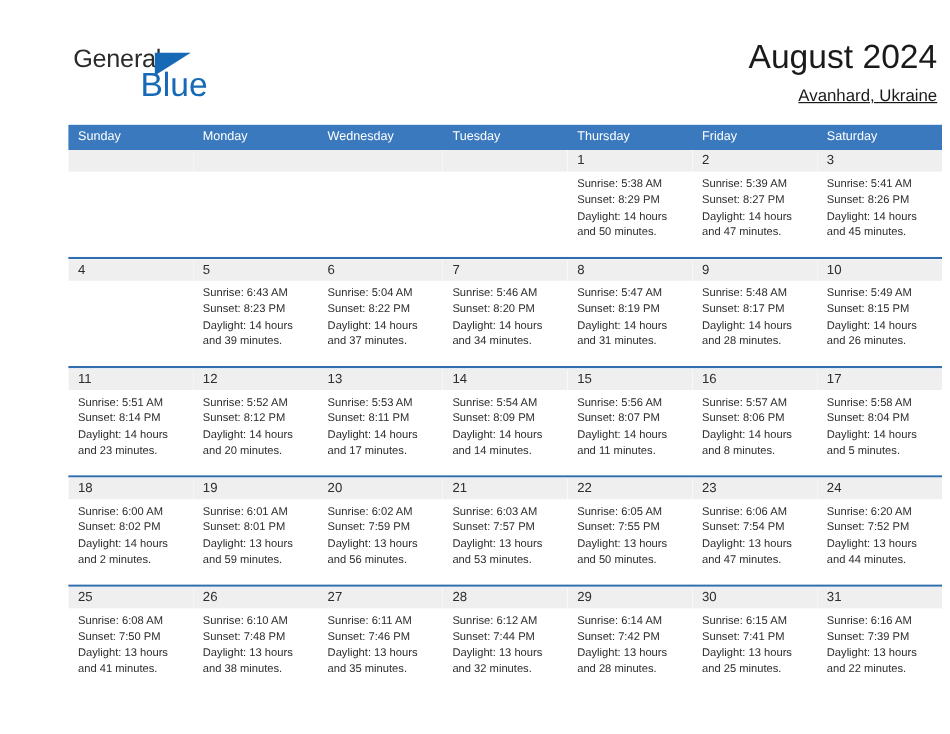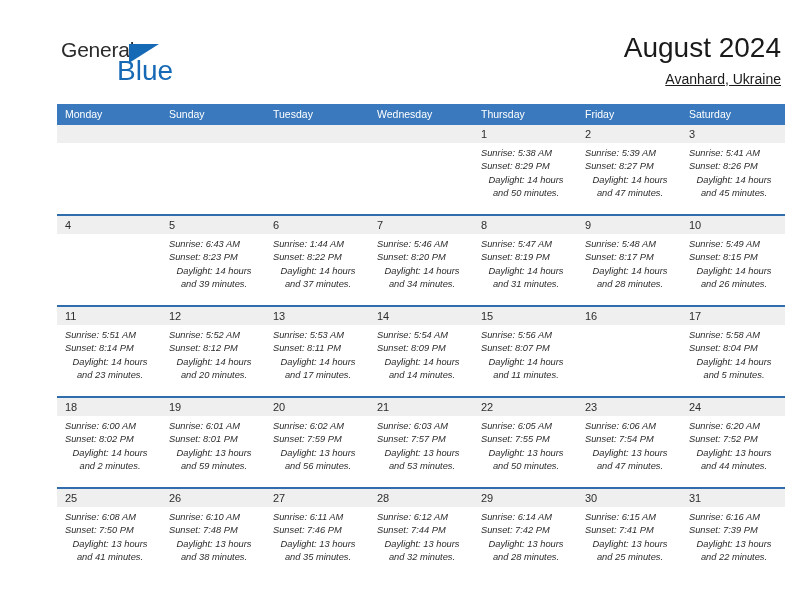--- a/index.html
+++ b/index.html
@@ -121,53 +121,52 @@
   .day-num-band {
     background: #efefef;
     height: 18px;
     padding-left: 8px;
     font-size: 11px;
     line-height: 18px;
     color: #2d2d2d;
   }
   .day-body {
     padding: 4px 6px 0 8px;
-    font-style: italic;
   }
   .day-line {
     font-size: 9.3px;
     line-height: 13.4px;
     color: #2d2d2d;
     white-space: nowrap;
   }
-  .day-line.wrap { white-space: normal; text-align: center; }
+  .day-line.wrap { white-space: normal; }
 </style>
 </head>
 <body>
 
 <div class="page">
 
   <div class="header">
     <div class="logo">
       <span class="logo-general">General</span>
       <span class="logo-tri"></span>
       <span class="logo-blue">Blue</span>
     </div>
     <div class="title-block">
       <div class="cal-title">August 2024</div>
       <div class="cal-subtitle">Avanhard, Ukraine</div>
     </div>
   </div>
 
   <div class="calendar">
     <div class="weekday-row">
+      <div class="weekday">Sunday</div>
       <div class="weekday">Monday</div>
-      <div class="weekday">Sunday</div>
+      <div class="weekday">Wednesday</div>
       <div class="weekday">Tuesday</div>
-      <div class="weekday">Wednesday</div>
       <div class="weekday">Thursday</div>
       <div class="weekday">Friday</div>
       <div class="weekday">Saturday</div>
     </div>
     <div id="weeks-container">
         <div class="week">
           <div class="day-cell empty">
             <div class="day-num-band"></div>
           </div>
           <div class="day-cell empty">
@@ -212,21 +211,21 @@
             <div class="day-num-band">5</div>
             <div class="day-body">
               <div class="day-line">Sunrise: 6:43 AM</div>
               <div class="day-line">Sunset: 8:23 PM</div>
               <div class="day-line wrap">Daylight: 14 hours and 39 minutes.</div>
             </div>
           </div>
           <div class="day-cell">
             <div class="day-num-band">6</div>
             <div class="day-body">
-              <div class="day-line">Sunrise: 1:44 AM</div>
+              <div class="day-line">Sunrise: 5:04 AM</div>
               <div class="day-line">Sunset: 8:22 PM</div>
               <div class="day-line wrap">Daylight: 14 hours and 37 minutes.</div>
             </div>
           </div>
           <div class="day-cell">
             <div class="day-num-band">7</div>
             <div class="day-body">
               <div class="day-line">Sunrise: 5:46 AM</div>
               <div class="day-line">Sunset: 8:20 PM</div>
               <div class="day-line wrap">Daylight: 14 hours and 34 minutes.</div>
@@ -293,20 +292,25 @@
           <div class="day-cell">
             <div class="day-num-band">15</div>
             <div class="day-body">
               <div class="day-line">Sunrise: 5:56 AM</div>
               <div class="day-line">Sunset: 8:07 PM</div>
               <div class="day-line wrap">Daylight: 14 hours and 11 minutes.</div>
             </div>
           </div>
           <div class="day-cell">
             <div class="day-num-band">16</div>
+            <div class="day-body">
+              <div class="day-line">Sunrise: 5:57 AM</div>
+              <div class="day-line">Sunset: 8:06 PM</div>
+              <div class="day-line wrap">Daylight: 14 hours and 8 minutes.</div>
+            </div>
           </div>
           <div class="day-cell">
             <div class="day-num-band">17</div>
             <div class="day-body">
               <div class="day-line">Sunrise: 5:58 AM</div>
               <div class="day-line">Sunset: 8:04 PM</div>
               <div class="day-line wrap">Daylight: 14 hours and 5 minutes.</div>
             </div>
           </div>
         </div>

